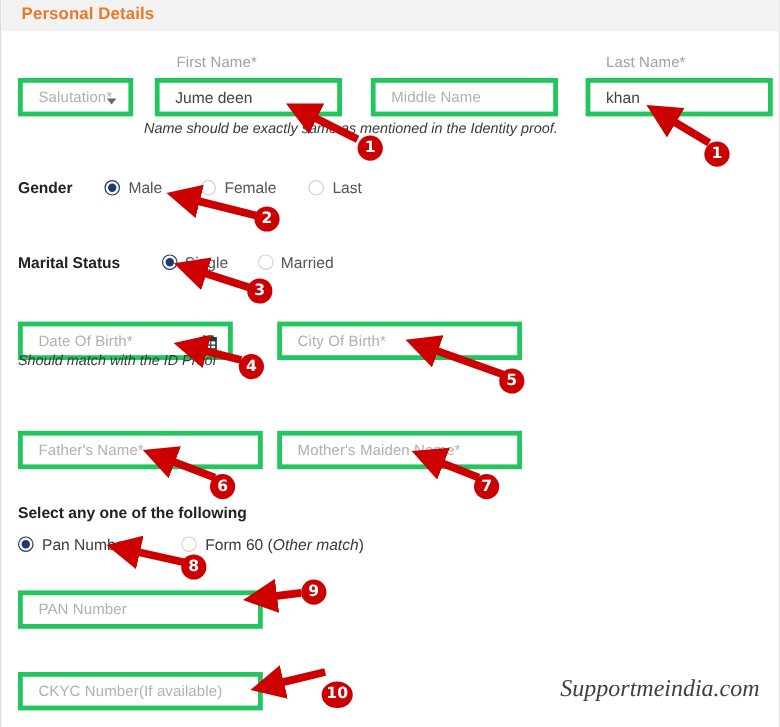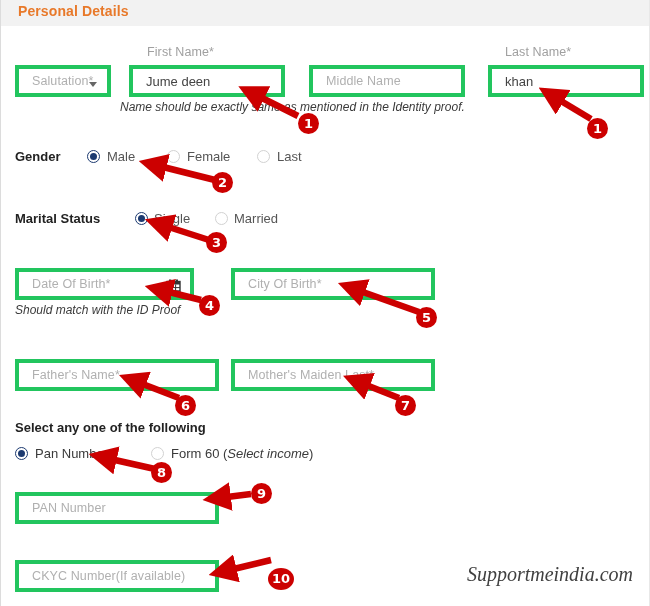--- a/index.html
+++ b/index.html
@@ -227,36 +227,36 @@
         <line x1="1" y1="8.6" x2="14" y2="8.6" stroke="#333333" stroke-width="1"></line>
         <line x1="1" y1="11.8" x2="14" y2="11.8" stroke="#333333" stroke-width="1"></line>
         <line x1="5.3" y1="5.5" x2="5.3" y2="15" stroke="#333333" stroke-width="1"></line>
         <line x1="9.6" y1="5.5" x2="9.6" y2="15" stroke="#333333" stroke-width="1"></line>
       </svg>
     </span>
   </div>
   <div class="fld" style="left:230px; top:268px; width:204px;">
     <span class="ph">City Of Birth*</span>
   </div>
-  <div class="hint" style="left:14px; top:303px;">Should match with the ID Proof</div>
+  <div class="hint" style="left:14px; top:293px;">Should match with the ID Proof</div>
 
   <div class="fld" style="left:14px; top:359px; width:204px;">
     <span class="ph">Father's Name*</span>
   </div>
   <div class="fld" style="left:230px; top:359px; width:204px;">
-    <span class="ph">Mother's Maiden Last*</span>
+    <span class="ph">Mother's Maiden Name*</span>
   </div>
 
   <div class="blabel" style="left:14px; top:420px;">Select any one of the following</div>
 
   <div class="radio on" style="left:14px; top:447px;"></div>
   <div class="rlabel dark" style="left:34px; top:446px;">Pan Number</div>
 
   <div class="radio off" style="left:150px; top:447px;"></div>
-  <div class="rlabel dark" style="left:170px; top:446px;"><span>Form 60 (</span><span class="it">Select income</span><span>)</span></div>
+  <div class="rlabel dark" style="left:170px; top:446px;"><span>Form 60 (</span><span class="it">Other match</span><span>)</span></div>
 
   <div class="fld" style="left:14px; top:492px; width:204px;">
     <span class="ph">PAN Number</span>
   </div>
 
   <div class="fld" style="left:14px; top:560px; width:204px;">
     <span class="ph">CKYC Number(If available)</span>
   </div>
 
   <div class="watermark">Supportmeindia.com</div>

